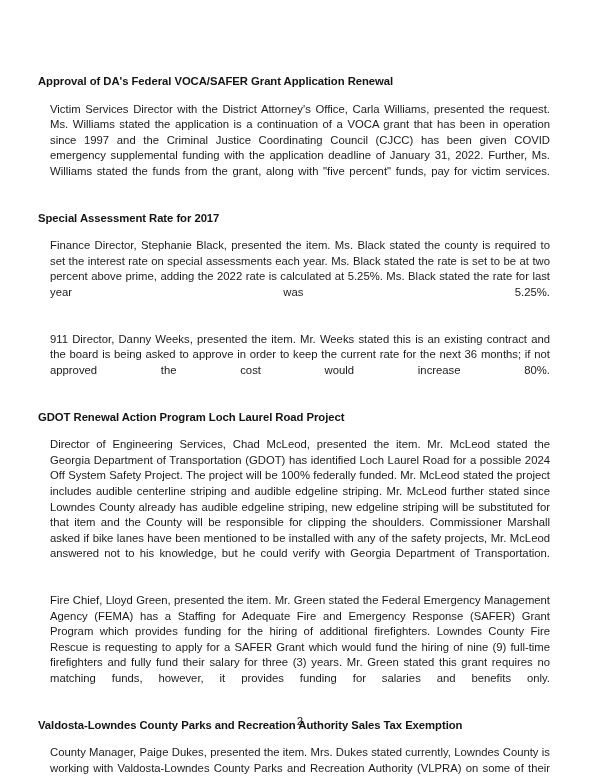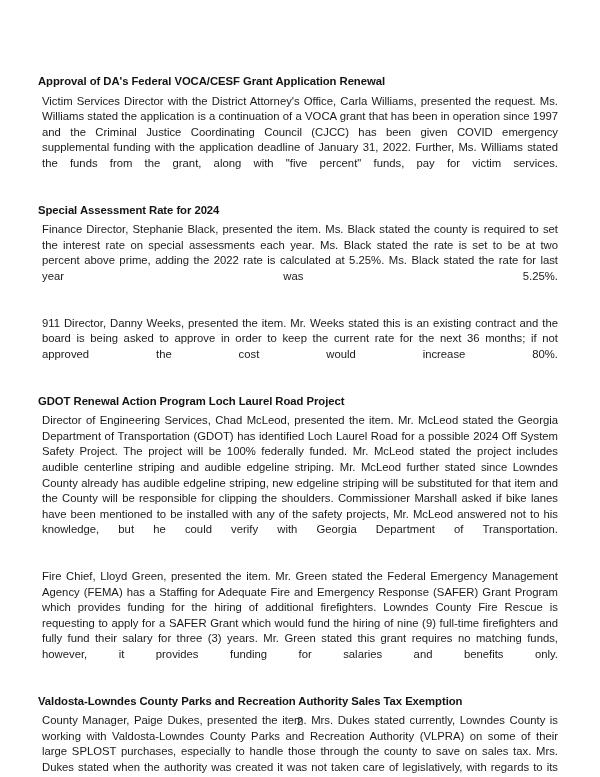--- a/index.html
+++ b/index.html
@@ -41,21 +41,21 @@
     margin: 0 0 0 0;
     text-align: left;
     color: #141414;
   }
   .sec-body {
     font-size: 11.3px;
     font-weight: normal;
     line-height: 15.6px;
     text-align: justify;
     text-justify: inter-word;
-    margin: 4px;
+    margin: 12px;
     color: #1a1a1a;
     word-spacing: 0.1px;
   }
   
   .sec-body::after {
     content: "";
     display: inline-block;
     width: 100%;
   }
   .page-number {
@@ -69,26 +69,26 @@
     color: #1a1a1a;
   }
 </style>
 </head>
 <body>
 
 <div class="page">
   <div class="content">
 
     <div class="section">
-      <div class="sec-heading">Approval of DA's Federal VOCA/CESF Grant Application Renewal</div>
+      <div class="sec-heading">Approval of DA's Federal VOCA/SAFER Grant Application Renewal</div>
       <div class="sec-body">Victim Services Director with the District Attorney's Office, Carla Williams, presented the request.  Ms. Williams stated the application is a continuation of a VOCA grant that has been in operation since 1997 and the Criminal Justice Coordinating Council (CJCC) has been given COVID emergency supplemental funding with the application deadline of January 31, 2022.  Further, Ms. Williams stated the funds from the grant, along with "five percent" funds, pay for victim services.</div>
     </div>
 
     <div class="section">
-      <div class="sec-heading">Special Assessment Rate for 2024</div>
+      <div class="sec-heading">Special Assessment Rate for 2017</div>
       <div class="sec-body">Finance Director, Stephanie Black, presented the item.  Ms. Black stated the county is required to set the interest rate on special assessments each year.  Ms. Black stated the rate is set to be at two percent above prime, adding the 2022 rate is calculated at 5.25%.  Ms. Black stated the rate for last year was 5.25%.</div>
     </div>
 
     <div class="section">
       <div class="sec-body">911 Director, Danny Weeks, presented the item.  Mr. Weeks stated this is an existing contract and the board is being asked to approve in order to keep the current rate for the next 36 months; if not approved the cost would increase 80%.</div>
     </div>
 
     <div class="section">
       <div class="sec-heading">GDOT Renewal Action Program Loch Laurel Road Project</div>
       <div class="sec-body">Director of Engineering Services, Chad McLeod, presented the item.  Mr. McLeod stated the Georgia Department of Transportation (GDOT) has identified Loch Laurel Road for a possible 2024 Off System Safety Project.  The project will be 100% federally funded.  Mr. McLeod stated the project includes audible centerline striping and audible edgeline striping.  Mr. McLeod further stated since Lowndes County already has audible edgeline striping, new edgeline striping will be substituted for that item and the County will be responsible for clipping the shoulders.  Commissioner Marshall asked if bike lanes have been mentioned to be installed with any of the safety projects, Mr. McLeod answered not to his knowledge, but he could verify with Georgia Department of Transportation.</div>

